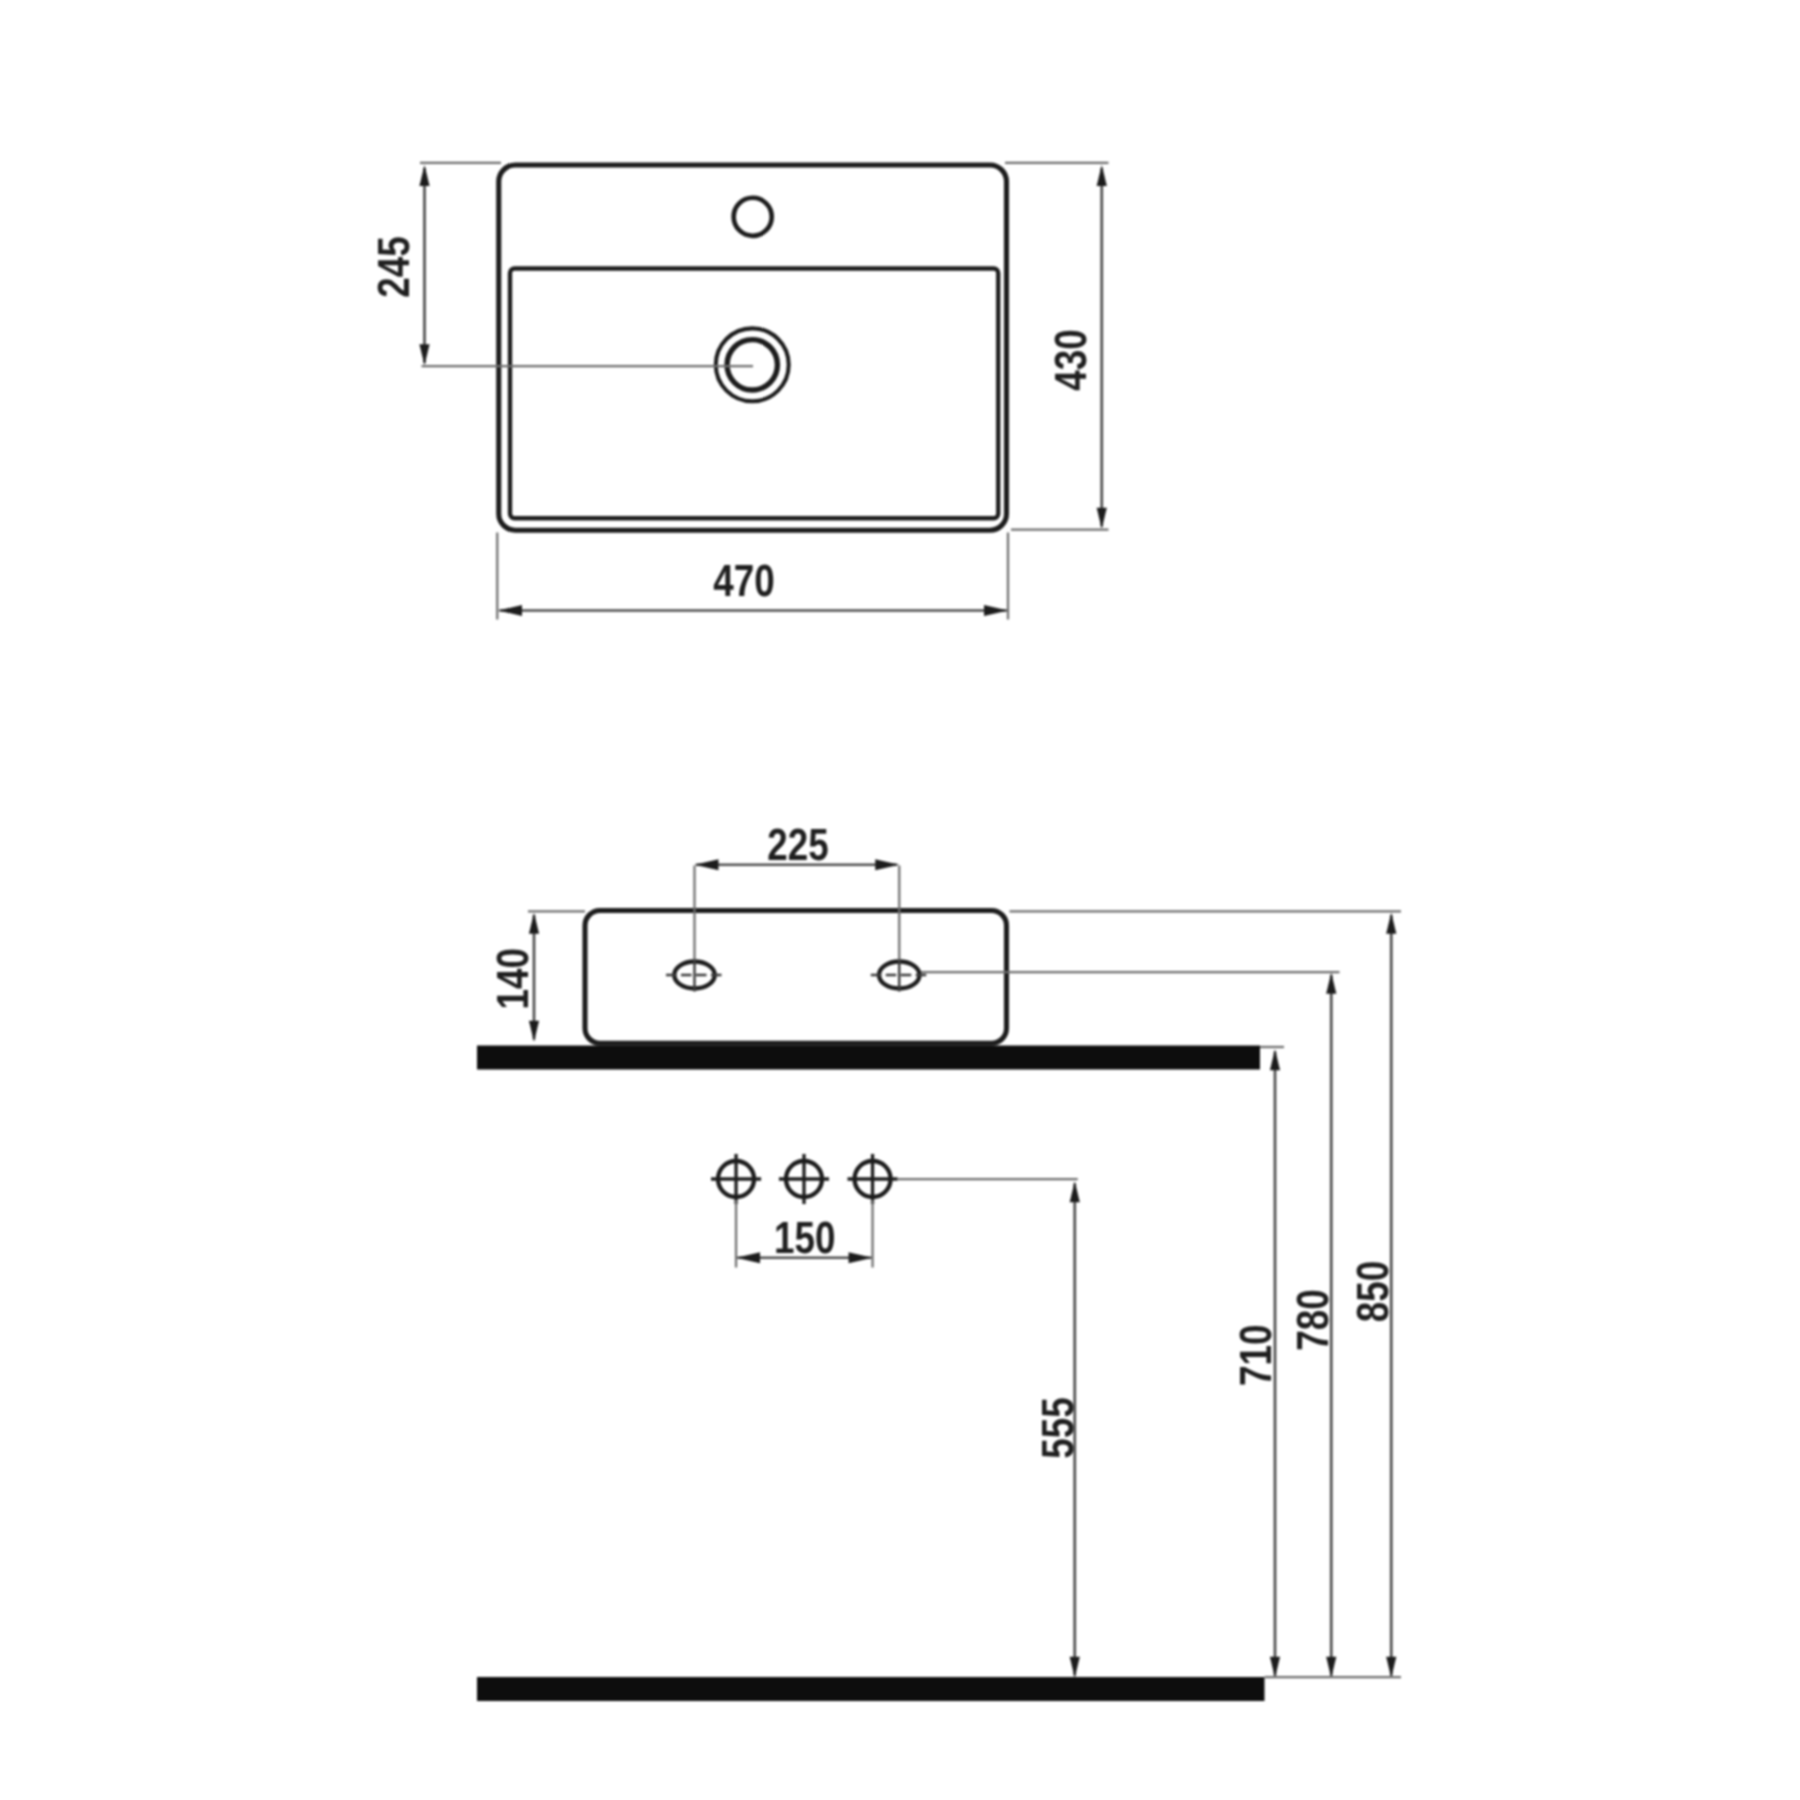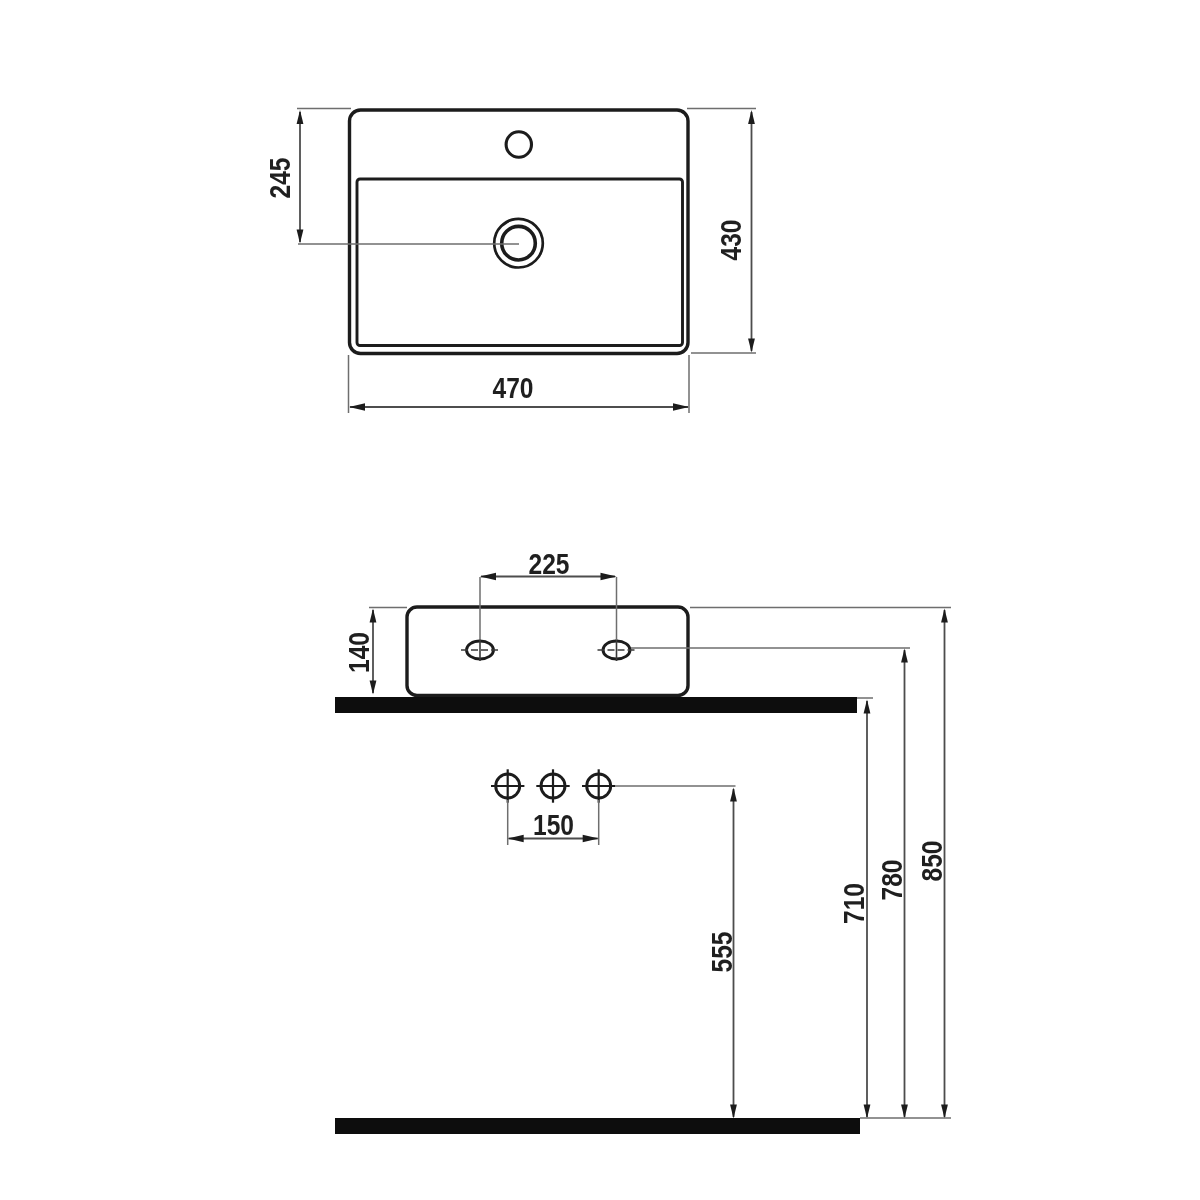--- a/index.html
+++ b/index.html
@@ -1,16 +1,16 @@
 <!DOCTYPE html>
 <html><head>
 <meta charset="utf-8">
 <style>
   html,body{margin:0;padding:0;background:#ffffff;}
-  .wrap{width:1148px;height:1200px;position:relative;background:#ffffff;margin-left:17px;}
+  .wrap{width:1148px;height:1200px;position:relative;background:#ffffff;}
   svg{filter:blur(0.55px);}
   text{font-family:"Liberation Sans",sans-serif;font-weight:bold;fill:#1f1f1f;}
 </style>
 </head>
 <body>
 <div class="wrap">
 <svg width="1200" height="1200" viewBox="0 0 1200 1200" xmlns="http://www.w3.org/2000/svg">
   <defs></defs>
 
   <rect x="0" y="0" width="1200" height="1200" fill="#ffffff"></rect>

